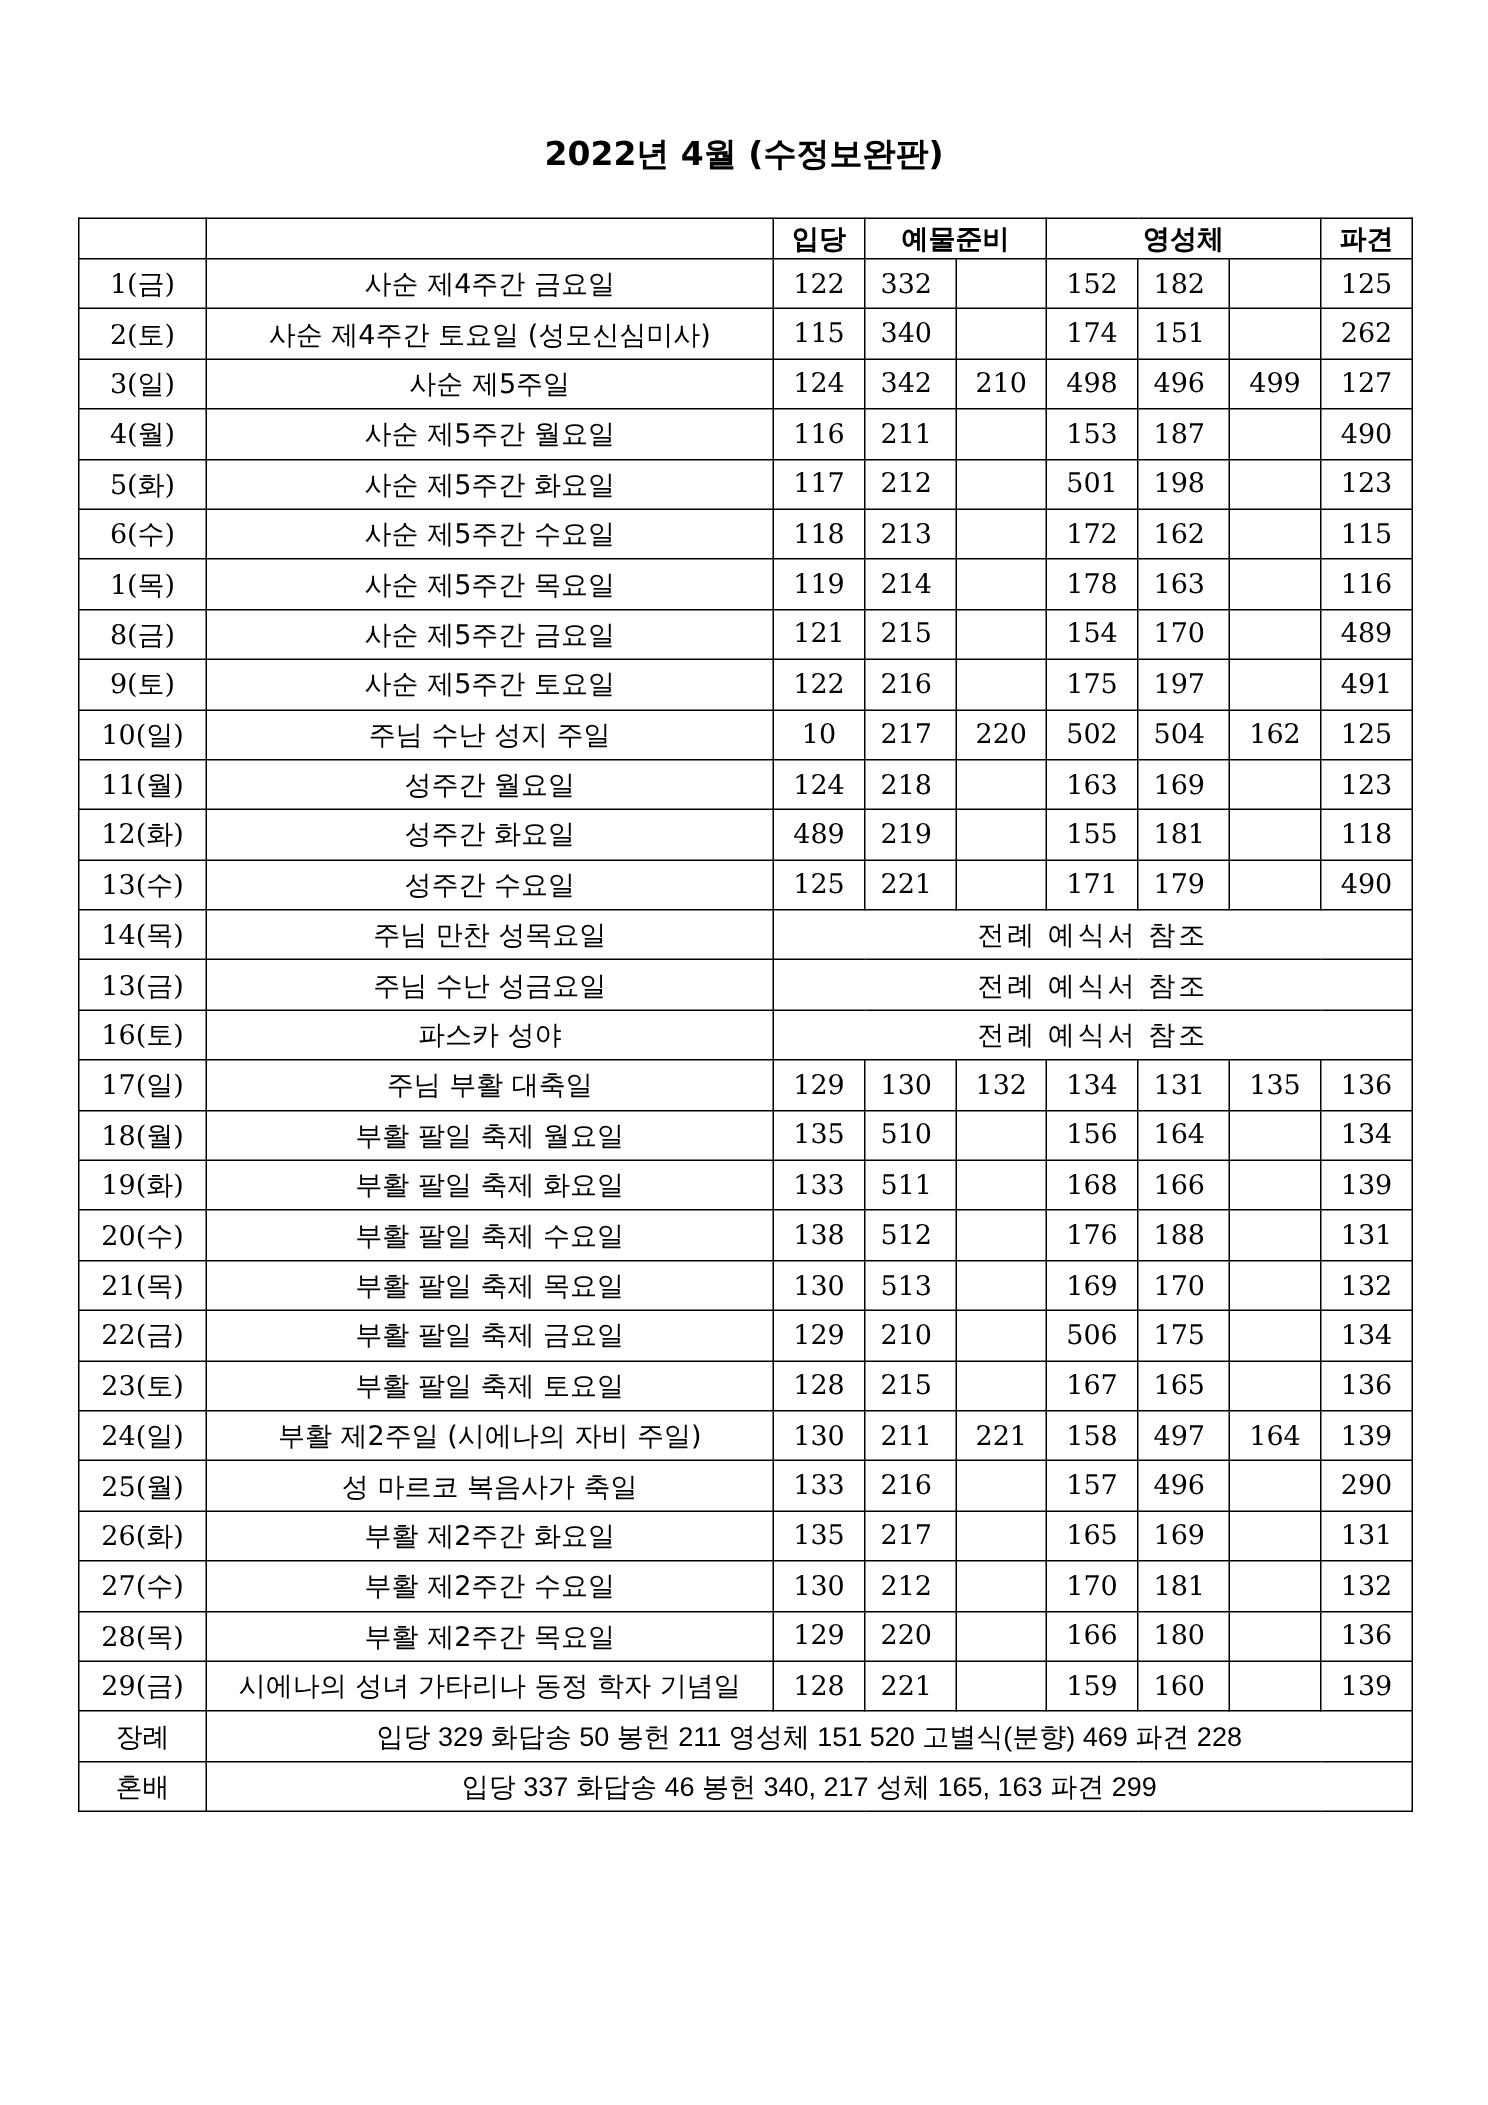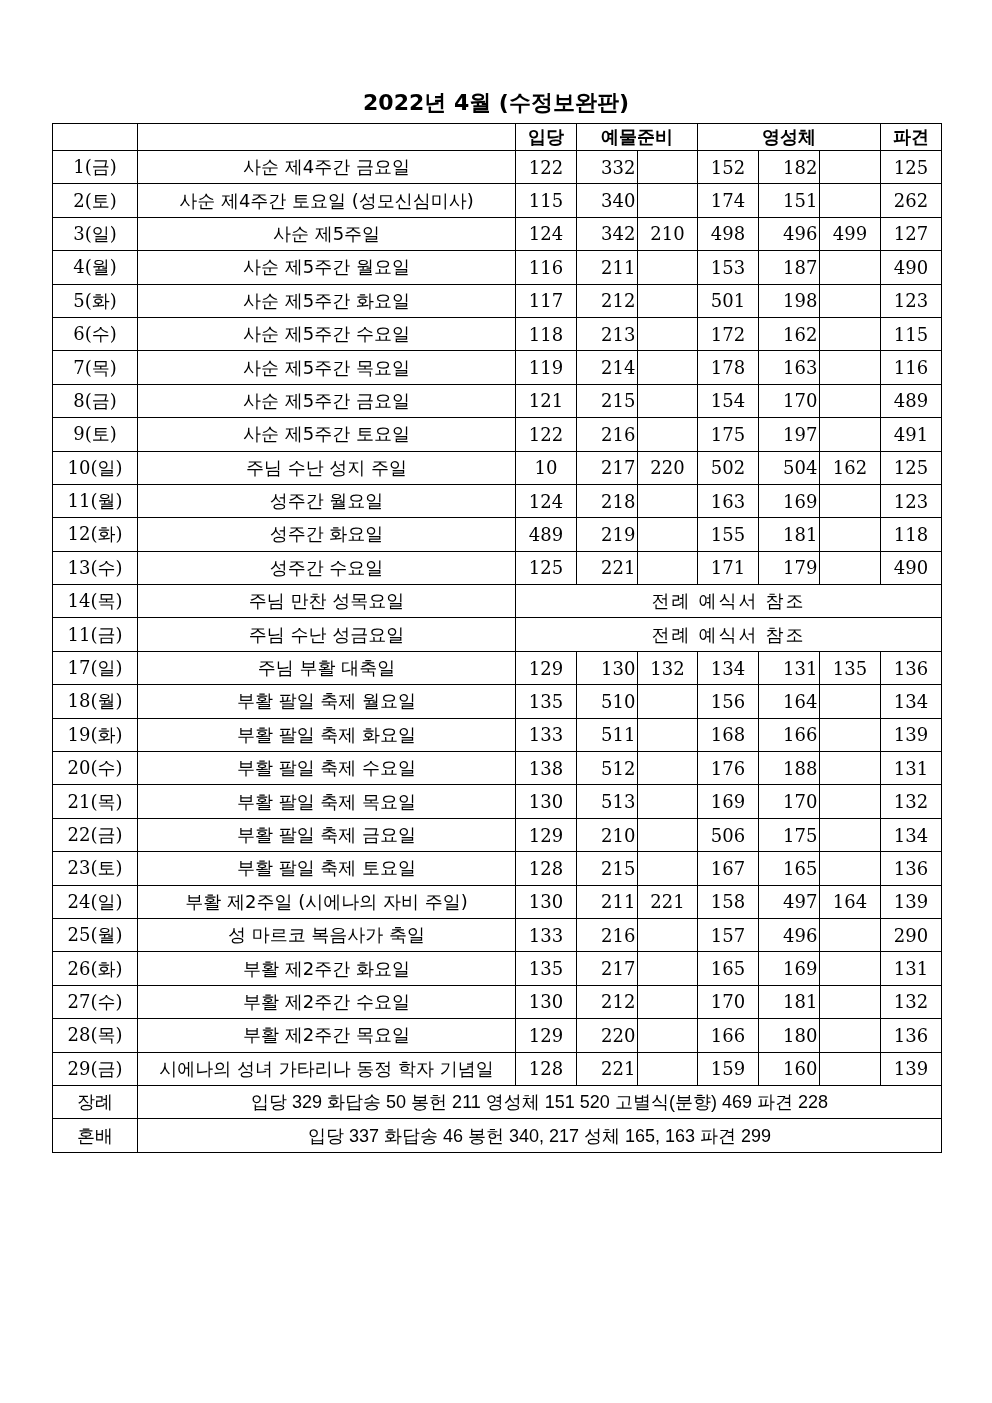--- a/index.html
+++ b/index.html
@@ -1,31 +1,31 @@
 <!DOCTYPE html>
 <html><head>
 <meta charset="utf-8">
 <style>
   html, body { margin: 0; padding: 0; background: #ffffff; }
   body { width: 992px; height: 1403px; position: relative; overflow: hidden;
          font-family: "DejaVu Serif", "Liberation Serif", serif; color: #000; }
   .title { position: absolute; top: 88px; left: 0; width: 992px; text-align: center;
            font-family: "DejaVu Sans", "Liberation Sans", sans-serif;
            font-weight: bold; font-size: 22px; letter-spacing: 0px; }
-  table.sched { position: absolute; top: 123px; left: 52px; width: 889px;
+  table.sched { position: absolute; top: 145px; left: 52px; width: 889px;
                 border-collapse: collapse; table-layout: fixed; }
   table.sched td, table.sched th { border: 1.2px solid #000; padding: 0; text-align: center;
                 vertical-align: middle; white-space: nowrap; overflow: hidden; }
   table.sched th { height: 26px; font-family: "DejaVu Sans", "Liberation Sans", sans-serif;
                    font-weight: bold; font-size: 18px; }
   table.sched td { height: 32.4px; font-size: 18px; }
   td.date { font-family: "DejaVu Serif", serif; font-size: 18px; }
   td.desc { font-family: "DejaVu Sans", "Liberation Sans", sans-serif; font-size: 16.5px; }
   td.num { font-family: "DejaVu Serif", serif; font-size: 18px; }
-  td.num.left { text-align: left; padding-left: 24px; }
+  td.num.left { text-align: left; padding-left: 10px; }
   td.ref { font-family: Liberation Sans, sans-serif; font-size: 18px; letter-spacing: 2px; }
   td.foot { font-family: "Liberation Sans", "DejaVu Sans", sans-serif; font-size: 17px; margin-top: 32px; }
   td.footlabel { font-family: Liberation Sans, sans-serif; font-size: 17px; }
   th.grp { text-align: center; }
 </style>
 </head>
 <body>
 
 <div class="title">2022년 4월 (수정보완판)</div>
 
@@ -112,21 +112,21 @@
         <td class="desc">사순 제5주간 수요일</td>
         <td class="num">118</td>
         <td class="num left">213</td>
         <td class="num"></td>
         <td class="num">172</td>
         <td class="num left">162</td>
         <td class="num"></td>
         <td class="num">115</td>
       </tr>
       <tr>
-        <td class="date">7(목)</td>
+        <td class="date">1(목)</td>
         <td class="desc">사순 제5주간 목요일</td>
         <td class="num">119</td>
         <td class="num left">214</td>
         <td class="num"></td>
         <td class="num">178</td>
         <td class="num left">163</td>
         <td class="num"></td>
         <td class="num">116</td>
       </tr>
       <tr>
@@ -194,22 +194,27 @@
         <td class="num left">179</td>
         <td class="num"></td>
         <td class="num">490</td>
       </tr>
       <tr>
         <td class="date">14(목)</td>
         <td class="desc">주님 만찬 성목요일</td>
         <td class="ref" colspan="7">전례 예식서 참조</td>
       </tr>
       <tr>
-        <td class="date">11(금)</td>
+        <td class="date">13(금)</td>
         <td class="desc">주님 수난 성금요일</td>
+        <td class="ref" colspan="7">전례 예식서 참조</td>
+      </tr>
+      <tr>
+        <td class="date">16(토)</td>
+        <td class="desc">파스카 성야</td>
         <td class="ref" colspan="7">전례 예식서 참조</td>
       </tr>
       <tr>
         <td class="date">17(일)</td>
         <td class="desc">주님 부활 대축일</td>
         <td class="num">129</td>
         <td class="num left">130</td>
         <td class="num">132</td>
         <td class="num">134</td>
         <td class="num left">131</td>

